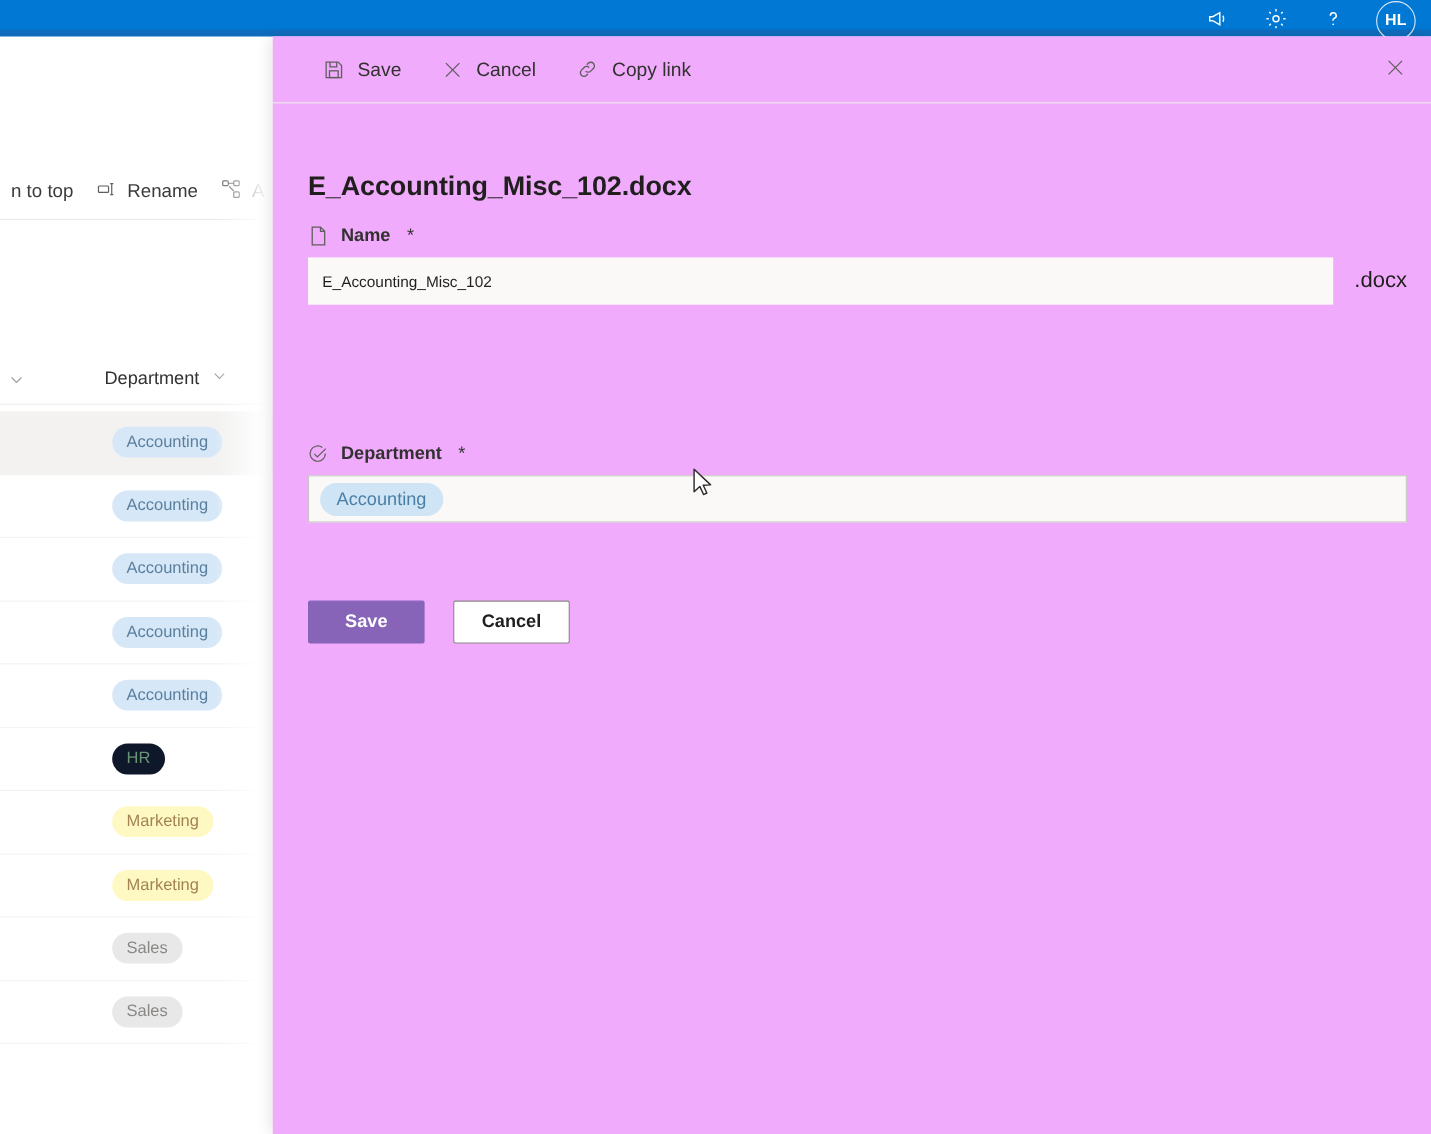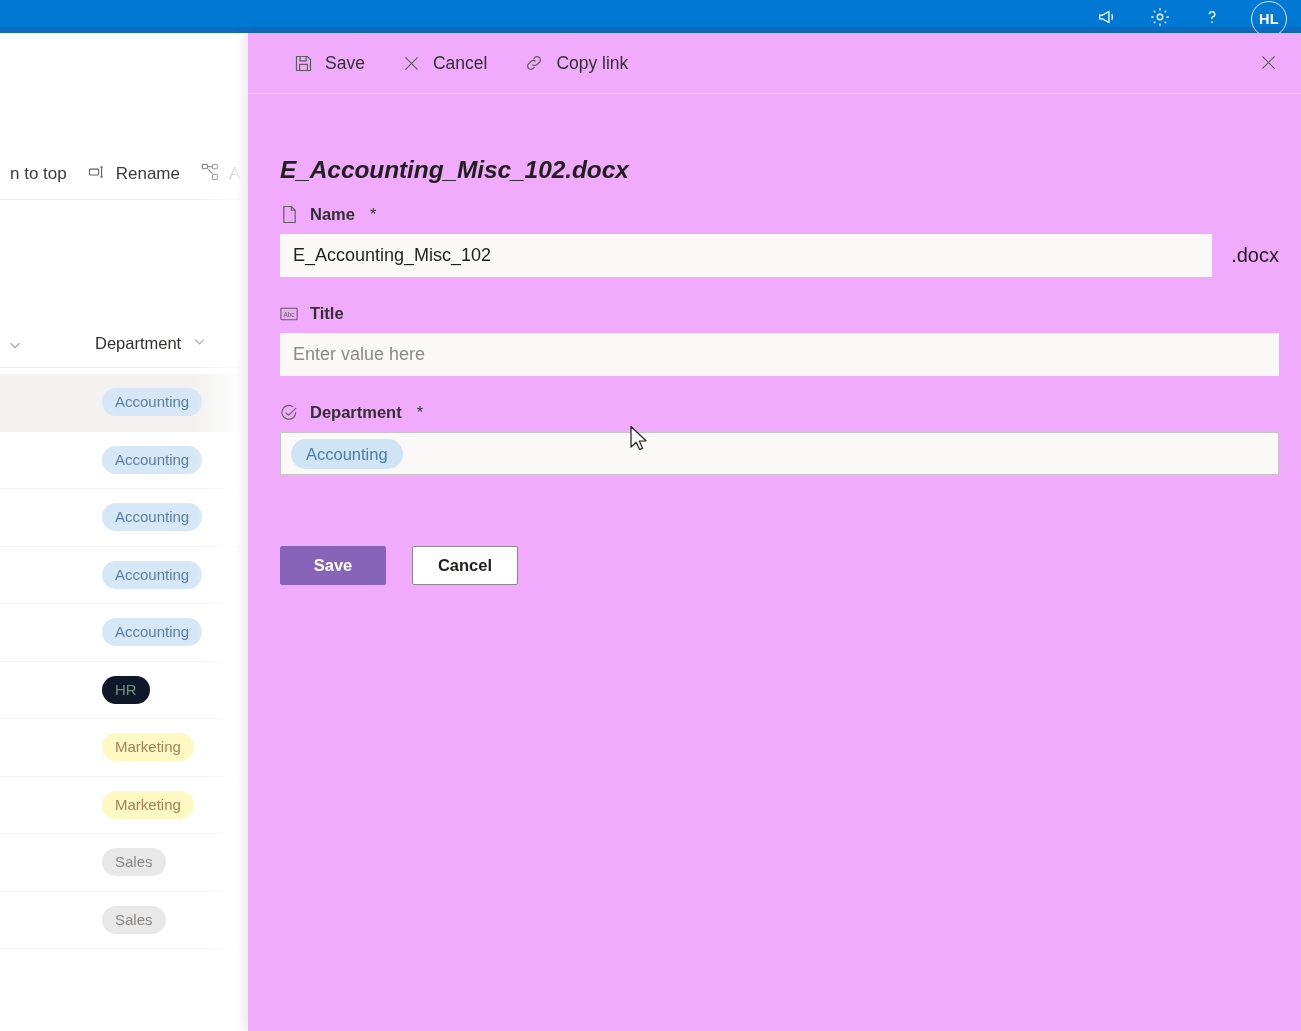--- a/index.html
+++ b/index.html
@@ -232,21 +232,20 @@
     padding: 0;
   }
 
   #panel-file-title {
     position: absolute;
     left: 32px; top: 62px;
     font-size: 24.5px;
     font-weight: 700;
     color: #201f1e;
     letter-spacing: -0.1px;
-    font-style: italic;
   }
 
   .field-block { position: absolute; left: 32px; width: 999px; }
   .field-label-row {
     display: flex;
     align-items: center;
     gap: 12px;
     margin-bottom: 10px;
   }
   .field-icon {
@@ -270,21 +269,21 @@
 
   .text-input {
     width: 999px;
     height: 43px;
     background: #faf9f8;
     border: none;
     box-sizing: border-box;
     display: flex;
     align-items: center;
     padding: 0 13px;
-    font-size: 18px;
+    font-size: 14px;
     color: #201f1e;
   }
   .text-input.placeholder { color: #8d8b89; }
 
   #name-field-wrap {
     display: flex;
     align-items: center;
     gap: 0;
   }
   #name-input {
@@ -522,32 +521,20 @@
         </span>
         <span class="field-label">Name</span>
         <span class="req-star">*</span>
       </div>
       <div id="name-field-wrap">
         <div id="name-input" class="text-input">E_Accounting_Misc_102</div>
         <span id="name-extension">.docx</span>
       </div>
     </div>
 
-    <div class="field-block" style="top:210px;">
-      <div class="field-label-row">
-        <span class="field-icon">
-          <svg width="18" height="14" viewBox="0 0 20 15" fill="none" stroke="currentColor" stroke-width="1.15">
-            <rect x="1" y="1" width="18" height="13" rx="1"></rect>
-            <text x="10" y="10.6" font-size="7" fill="currentColor" stroke="none" text-anchor="middle" font-family="Liberation Sans, sans-serif">Abc</text>
-          </svg>
-        </span>
-        <span class="field-label">Title</span>
-      </div>
-      <div class="text-input placeholder">Enter value here</div>
-    </div>
 
     <div class="field-block" style="top:309px;">
       <div class="field-label-row">
         <span class="field-icon">
           <svg width="18" height="18" viewBox="0 0 20 20" fill="none" stroke="currentColor" stroke-width="1.2">
             <path d="M17.5 9.2A7.7 7.7 0 1 1 14.5 3.2"></path>
             <path d="M6.4 9.6l3 3L18 4.2"></path>
           </svg>
         </span>
         <span class="field-label">Department</span>

